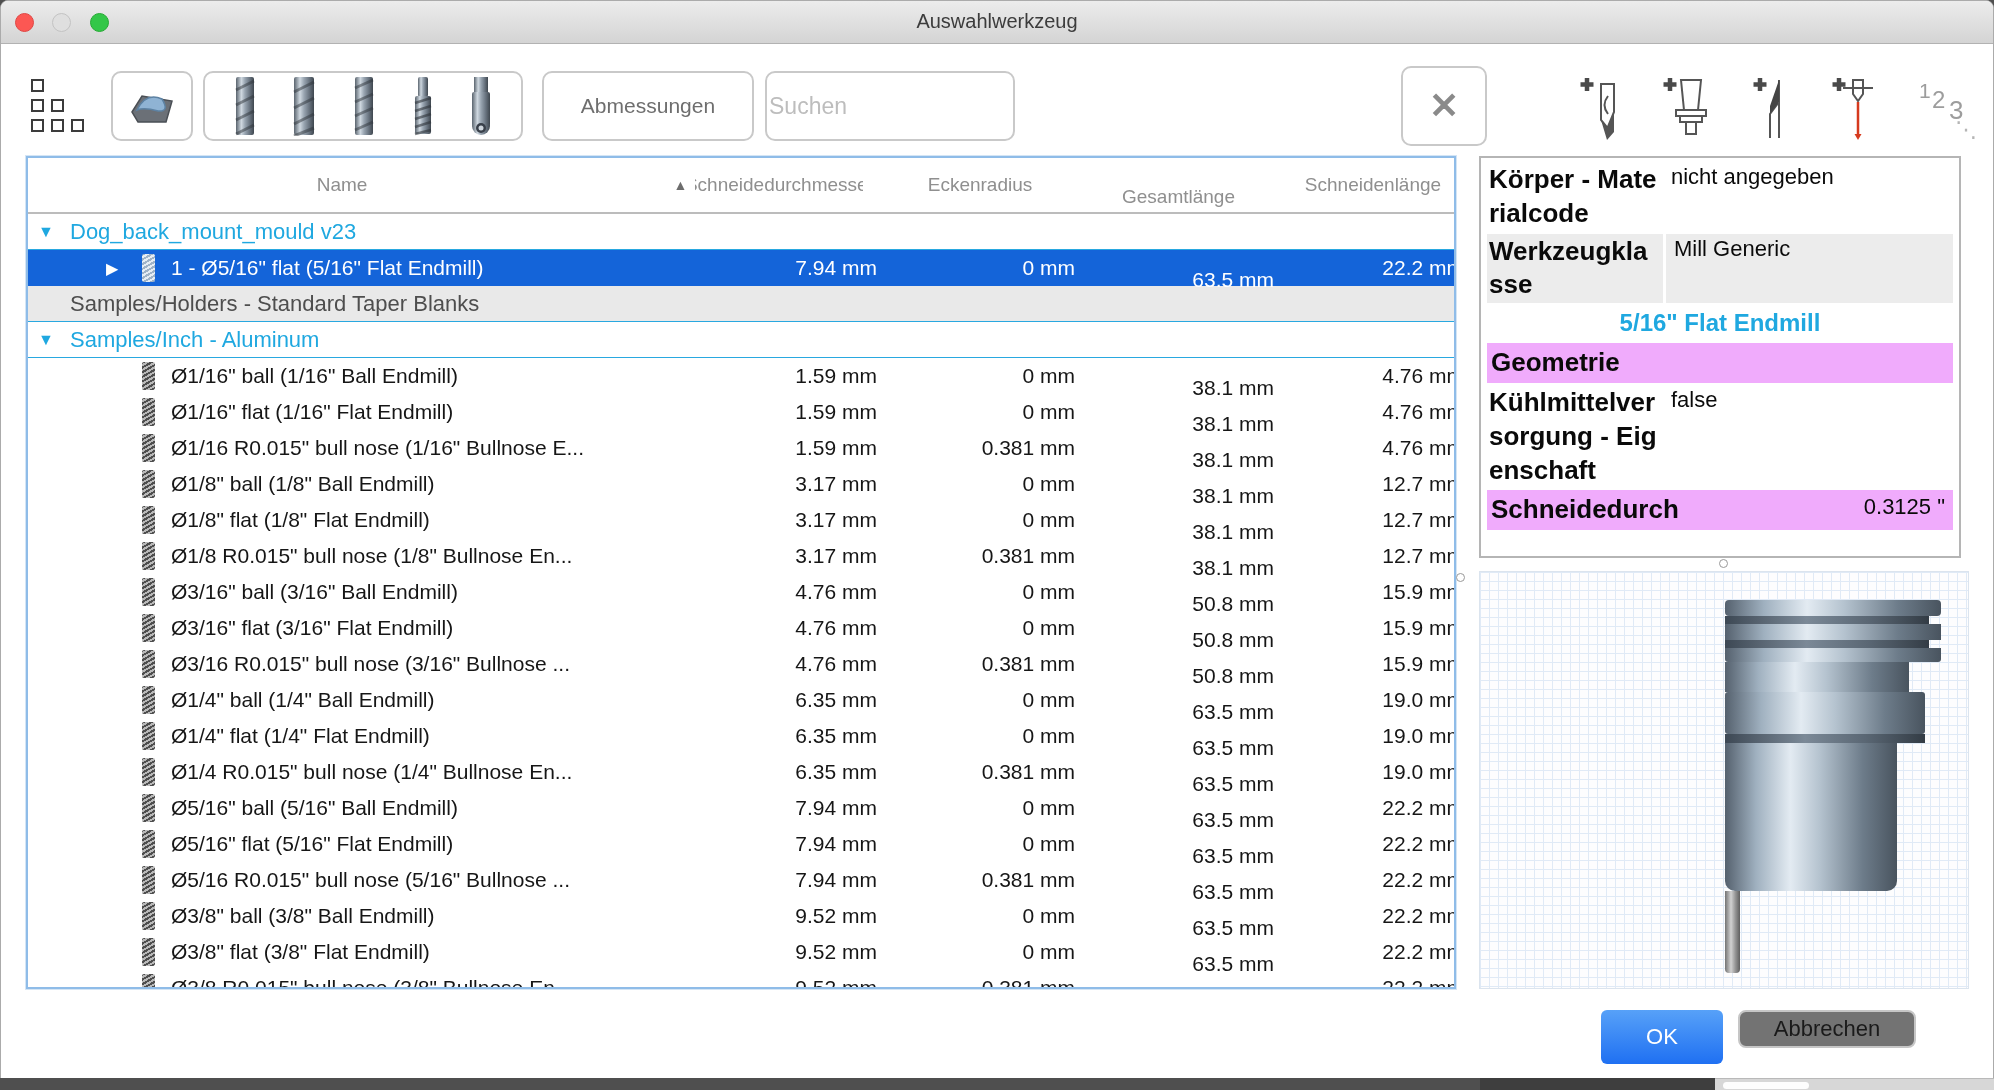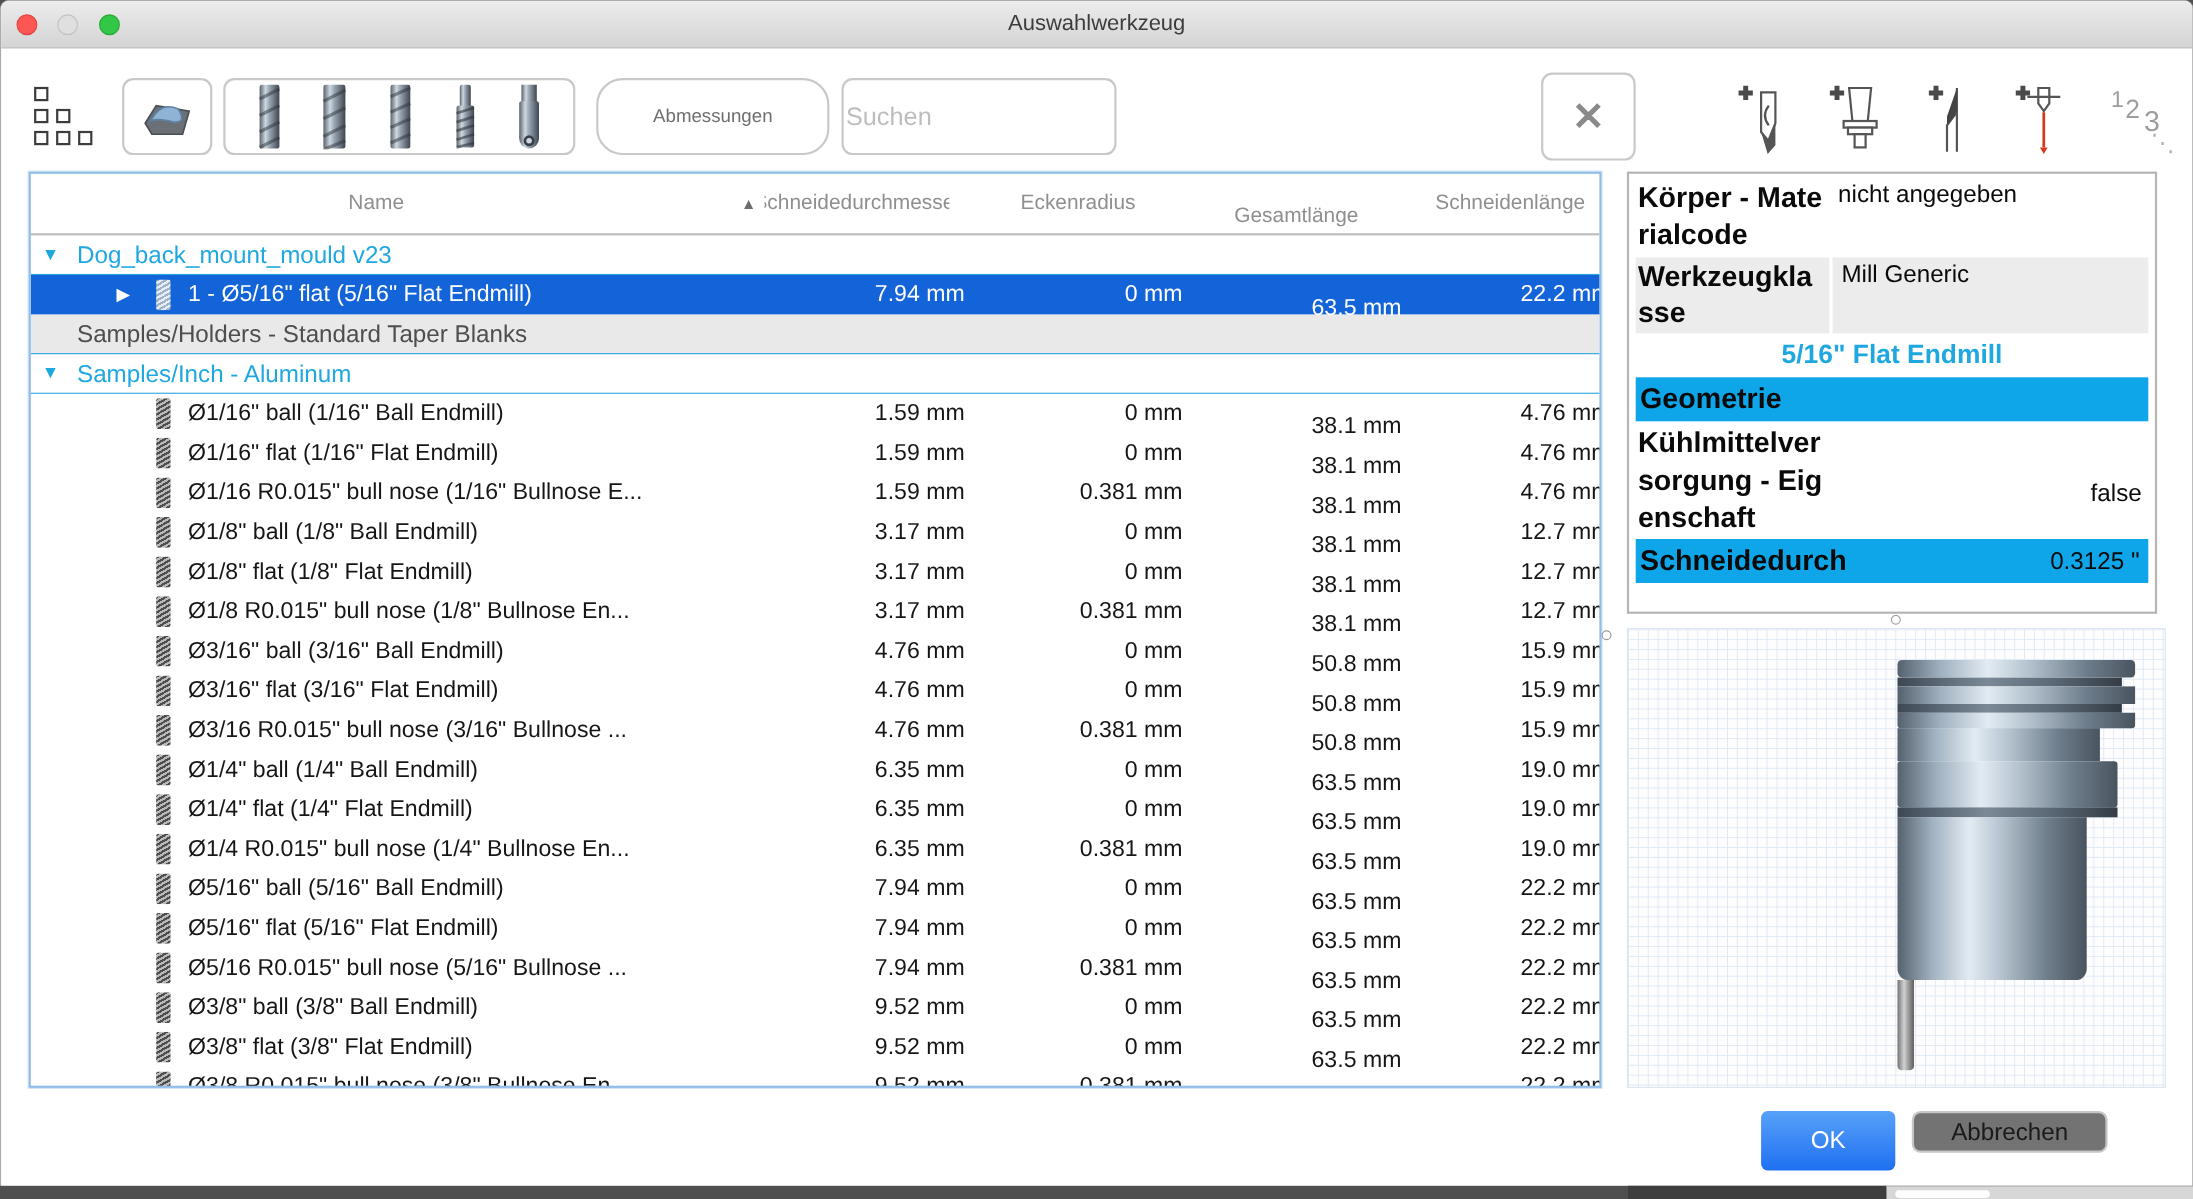--- a/index.html
+++ b/index.html
@@ -15,21 +15,21 @@
   .light.red{left:14px;background:#fc5753;border:1px solid #df4744;}
   .light.yellow{left:51px;background:#dfdfdf;border:1px solid #c3c3c3;}
   .light.green{left:89px;background:#33c748;border:1px solid #27aa35;}
   
   .tbtn{position:absolute;background:#fff;border:2px solid #c9c9c9;border-radius:10px;box-sizing:border-box;
         display:flex;align-items:center;justify-content:center;}
   .libgrid{position:absolute;left:30px;top:78px;width:64px;height:62px;}
   .sq{position:absolute;width:13px;height:13px;border:2.5px solid #3c3c3c;box-sizing:border-box;background:#fff;}
   .btn-mill{left:110px;top:70px;width:82px;height:70px;}
   .btn-filter{left:202px;top:70px;width:320px;height:70px;justify-content:space-around;padding:0 10px;}
-  .btn-dim{left:541px;top:70px;width:212px;height:70px;font-size:17px;color:#6e6e6e;border-radius:24px;}
+  .btn-dim{left:541px;top:70px;width:212px;height:70px;font-size:21px;color:#6e6e6e;}
   .searchbox{left:764px;top:70px;width:250px;height:70px;justify-content:flex-start;}
   .searchbox input{border:none;outline:none;font-size:23px;color:#444;width:210px;
                    font-family:"Liberation Sans",sans-serif;background:transparent;}
   .searchbox input::placeholder{color:#bdbdbd;}
   .btn-close{left:1400px;top:65px;width:86px;height:80px;font-size:36px;color:#8a8a8a;font-weight:bold;}
   .right-icons{position:absolute;left:1578px;top:66px;width:400px;height:84px;display:flex;
                align-items:center;justify-content:space-between;}
   .ricon{display:flex;align-items:flex-start;}
   .renum{font-family:"Liberation Sans",sans-serif;color:#9d9d9d;position:relative;width:62px;height:64px;}
   .renum .n1{position:absolute;left:2px;top:2px;font-size:21px;}
@@ -63,26 +63,26 @@
         background:repeating-linear-gradient(150deg,#4e4e4e 0 2px,#b9b9b9 2px 4px);}
   .selected{background:#1464d9;color:#fff;}
   .selected .tico{background:repeating-linear-gradient(150deg,#9fb3c8 0 2px,#e6edf4 2px 4px);}
   
   .info-panel{position:absolute;left:1478px;top:155px;width:482px;height:402px;background:#fff;
               border:2px solid #b5b5b5;box-sizing:border-box;overflow:hidden;padding:4px 6px;}
   .ipanel-title{text-align:center;color:#1fa8e0;font-weight:bold;font-size:24px;padding:4px 0 6px;}
   .irow{display:flex;align-items:stretch;margin:0 0 2px;}
   .ilabel{flex:0 0 172px;font-weight:bold;font-size:26px;line-height:1.3;word-break:break-all;color:#0a0a0a;padding:1px 2px;}
   .ival{flex:1;font-size:22px;line-height:1.3;padding:1px 2px 1px 8px;color:#0a0a0a;}
-  .ival.right{text-align:right;padding-right:6px;margin-top:48px;}
+  .ival.right{text-align:left;padding-right:6px;}
   .shaded{background:#ececec;}
   .irow.gap .ival.shaded{margin-left:3px;}
   .irow.span1{display:block;}
-  .irow.span1 .spanband{background:#0ea5e9;display:flex;justify-content:space-between;
-        font-size:22px;padding:2px 6px 2px 2px;align-items:center;}
+  .irow.span1 .spanband{background:#f0abfc;display:flex;justify-content:space-between;
+        font-size:22px;padding:2px 6px 2px 2px;}
   .irow.span1 .spanband .ilabel{flex:0 0 auto;}
   .irow.span1 .spanband .ival{flex:0 0 auto;font-weight:normal;}
   
   .viewport{position:absolute;left:1478px;top:570px;width:490px;height:418px;background:#fdfdfe;
             border:1px solid #dbe4ee;box-sizing:border-box;overflow:hidden;
             background-image:linear-gradient(#e0eaf6 1px,transparent 1px),
                              linear-gradient(90deg,#e0eaf6 1px,transparent 1px);
             background-size:9px 9px;}
   .holder{position:absolute;left:245px;top:28px;width:0;}
   .hpart{position:relative;margin:0 auto;background:linear-gradient(90deg,#55616e 0%,#9fb0bf 18%,#e3ebf2 38%,#b5c3cf 55%,#6d7c8a 80%,#49545f 100%);}

